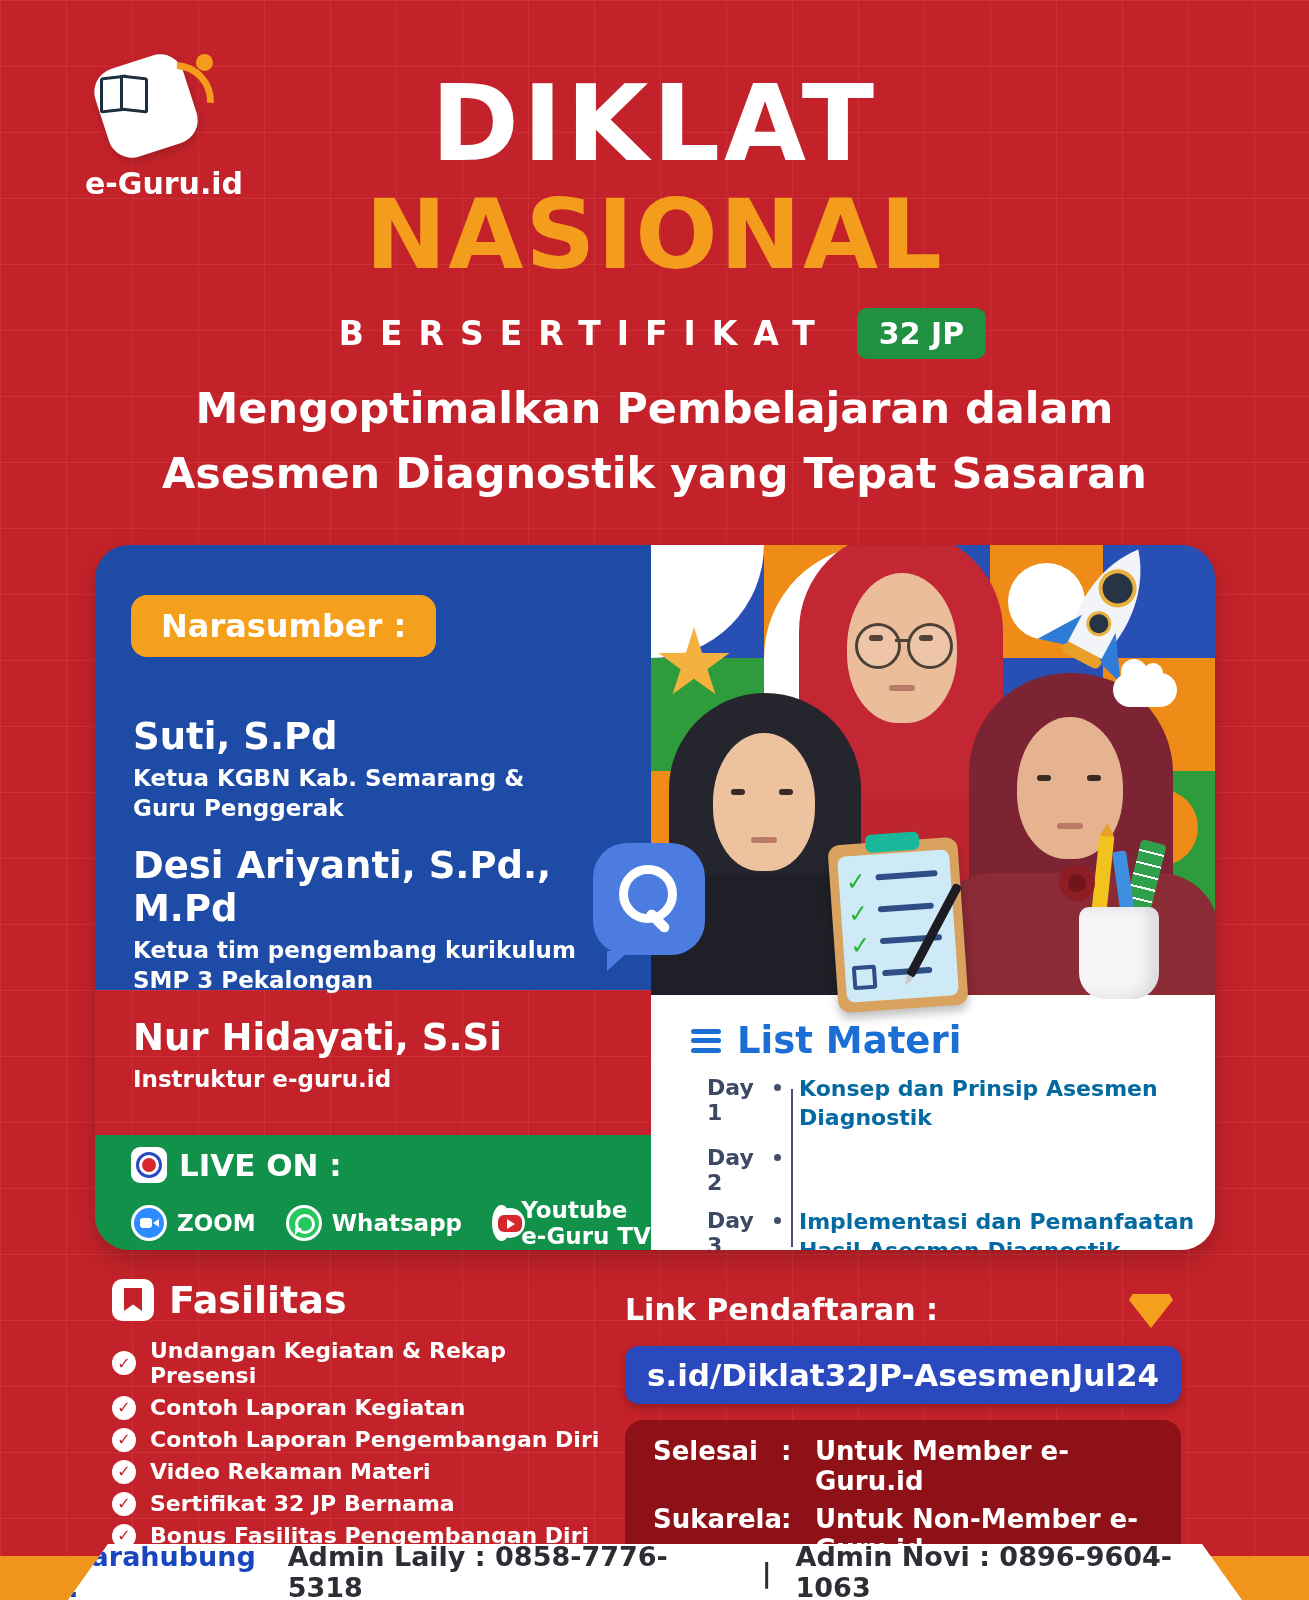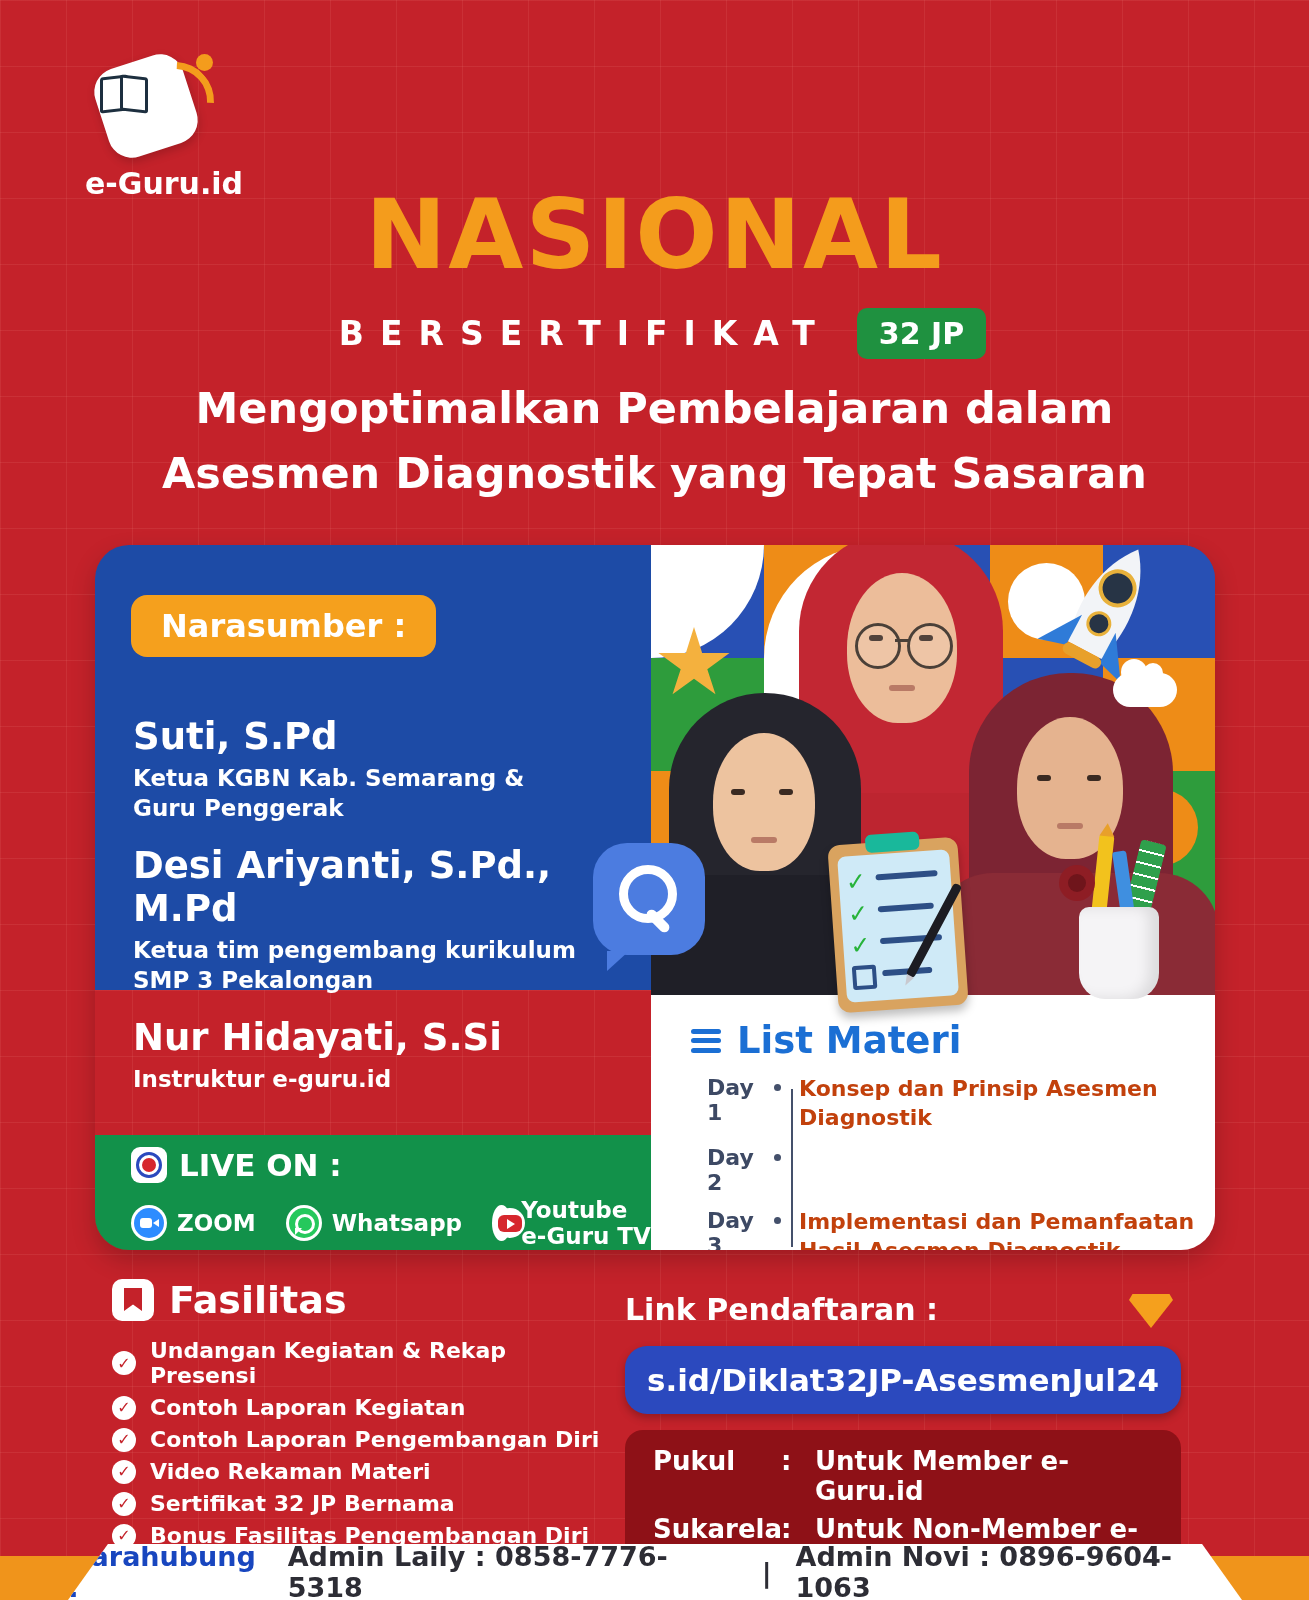--- a/index.html
+++ b/index.html
@@ -133,38 +133,38 @@
   .sec-materi{position:absolute;left:556px;top:450px;width:564px;height:255px;background:#fff;}
   .mat-title{position:absolute;left:40px;top:24px;display:flex;align-items:center;gap:16px;color:#1b6fd4;
     font-size:37px;font-weight:800;}
   .burger{width:30px;height:24px;display:flex;flex-direction:column;justify-content:space-between;}
   .burger span{height:5px;background:#1b6fd4;border-radius:3px;}
   .mat-rows{position:absolute;left:40px;top:80px;width:500px;margin-left:16px;}
   .mat-row{display:flex;margin-bottom:13px;}
   .day-lab{width:64px;flex:0 0 64px;color:#3d4964;font-size:22px;font-weight:800;}
   .dotcol{width:12px;flex:0 0 12px;display:flex;justify-content:center;padding-top:9px;}
   .dotcol i{width:7px;height:7px;background:#44506b;border-radius:50%;}
-  .day-txt{margin-left:16px;color:#c2410c;font-size:22px;font-weight:700;line-height:1.3;max-width:400px;}
+  .day-txt{margin-left:16px;color:#0369a1;font-size:22px;font-weight:700;line-height:1.3;max-width:400px;}
   .tl-line{position:absolute;left:84px;top:14px;width:2px;height:158px;background:#44506b;}
   
   .fas{left:112px;top:1278px;width:500px;}
   .fas-head{display:flex;align-items:center;gap:15px;color:#fff;font-size:38px;font-weight:800;}
   .bm-icon{width:42px;height:42px;background:#fff;border-radius:10px;position:relative;}
   .bm-icon:before{content:"";position:absolute;left:12px;top:9px;width:18px;height:23px;background:#c4222a;
     clip-path:polygon(0 0,100% 0,100% 100%,50% 72%,0 100%);}
   .fas-list{margin-top:16px;display:flex;flex-direction:column;gap:7px;}
   .fas-item{display:flex;align-items:center;gap:14px;color:#fff;font-size:22px;font-weight:700;}
   .chk{width:24px;height:24px;flex:0 0 24px;background:#fff;border-radius:50%;color:#c4222a;font-size:16px;font-weight:800;
     display:flex;align-items:center;justify-content:center;}
   
   .reg{left:625px;top:1292px;width:556px;}
   .reg-head{position:relative;color:#fff;font-size:30px;font-weight:800;height:44px;}
   .reg-tri{position:absolute;right:8px;top:2px;width:44px;height:34px;background:#f5a01d;
     clip-path:polygon(8% 0,92% 0,100% 18%,50% 100%,0 18%);}
-  .reg-btn{margin-top:10px;height:68px;background:#2b49be;border-radius:22px;display:flex;align-items:center;
+  .reg-btn{margin-top:10px;height:58px;background:#2b49be;border-radius:14px;display:flex;align-items:center;
     justify-content:center;color:#fff;font-size:31px;font-weight:800;box-shadow:0 4px 8px rgba(0,0,0,.25);}
   .price-box{margin-top:16px;background:#8e1117;border-radius:18px;padding:16px 28px;display:flex;flex-direction:column;gap:8px;}
   .price-row{display:flex;color:#fff;font-size:26px;font-weight:800;}
   .price-lab{width:128px;flex:0 0 128px;}
   .price-col{width:34px;flex:0 0 34px;}
   
   .foot-orange{left:0;top:1556px;width:1309px;height:44px;background:#f0941b;}
   .foot-ribbon{left:68px;top:1544px;width:1174px;height:56px;background:#fff;
     clip-path:polygon(3.4% 0,96.6% 0,100% 100%,0 100%);display:flex;align-items:center;justify-content:center;gap:14px;}
   .foot-lab{color:#1846bf;font-size:27px;font-weight:800;}
@@ -180,20 +180,21 @@
     <div class="logo-diamond"></div>
     <div class="logo-swoosh"></div>
     <div class="logo-dot"></div>
     <div class="logo-book">
       <div class="logo-page l"></div>
       <div class="logo-page r"></div>
     </div>
     <div class="logo-text">e-Guru.id</div>
   </div>
 
+  <div class="abs title1">DIKLAT</div>
   <div class="abs title2">NASIONAL</div>
   <div class="abs cert-row">
     <span class="cert-label">BERSERTIFIKAT</span>
     <span class="jp-badge">32 JP</span>
   </div>
   <div class="abs subtitle">
     <div>Mengoptimalkan Pembelajaran dalam</div>
     <div>Asesmen Diagnostik yang Tepat Sasaran</div>
   </div>
 
@@ -410,21 +411,21 @@
   </div>
 
   <div class="abs reg">
     <div class="reg-head">
       <span>Link Pendaftaran  :</span>
       <span class="reg-tri"></span>
     </div>
     <div class="reg-btn">s.id/Diklat32JP-AsesmenJul24</div>
     <div class="price-box">
       <div class="price-row">
-        <span class="price-lab">Pukul</span>
+        <span class="price-lab">Selesai</span>
         <span class="price-col">:</span>
         <span>Untuk Member e-Guru.id</span>
       </div>
       <div class="price-row">
         <span class="price-lab">Sukarela</span>
         <span class="price-col">:</span>
         <span>Untuk Non-Member e-Guru.id</span>
       </div>
     </div>
   </div>

